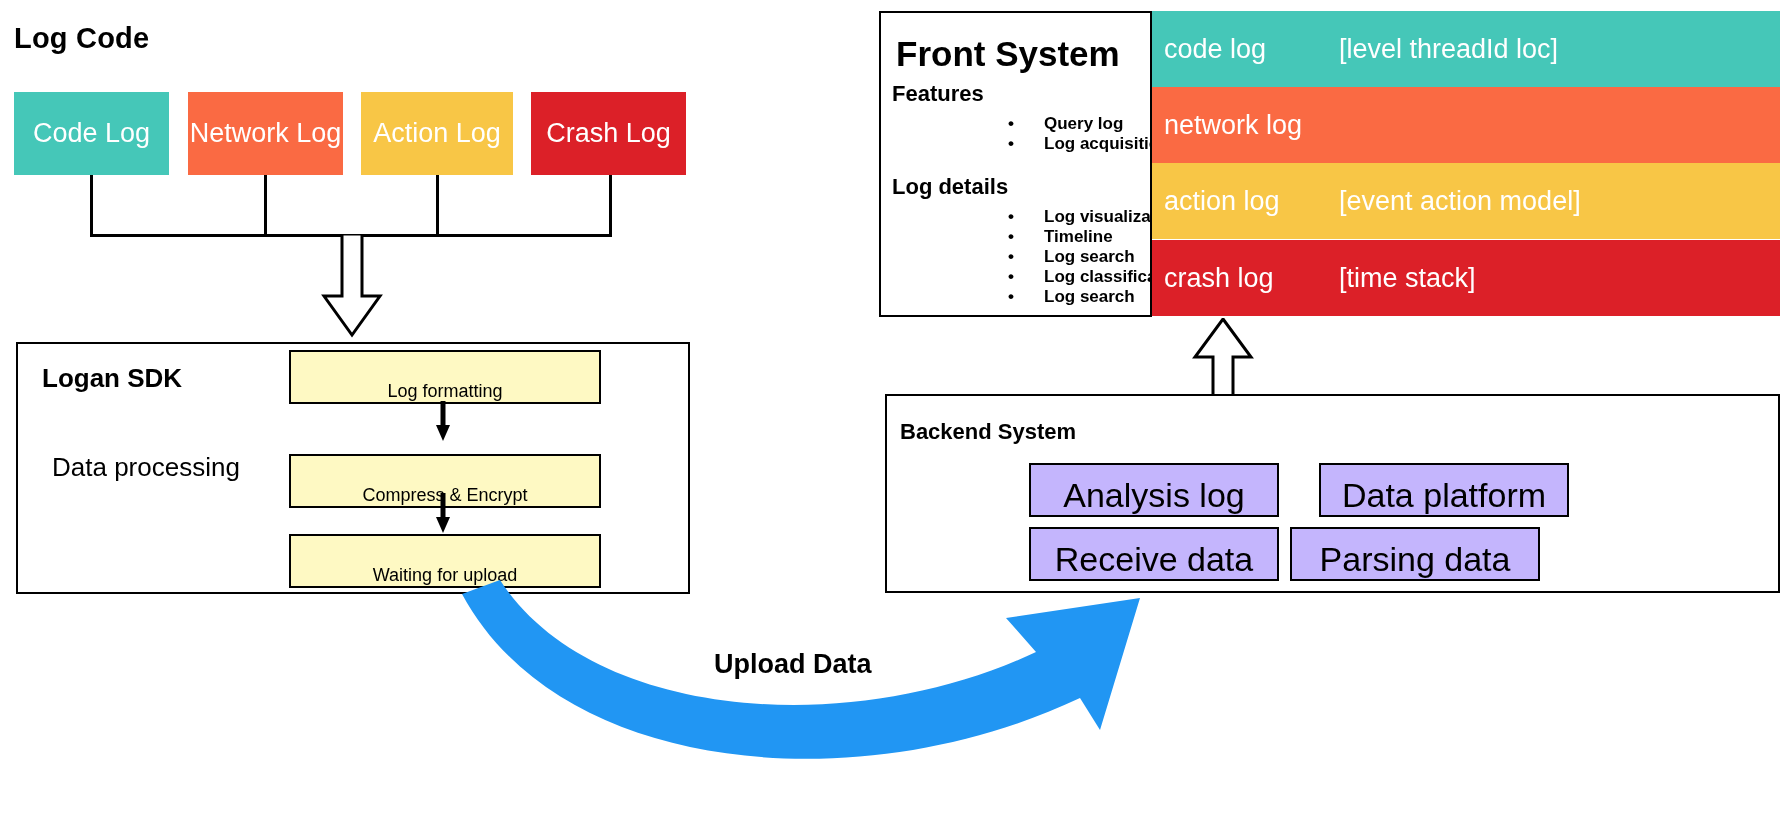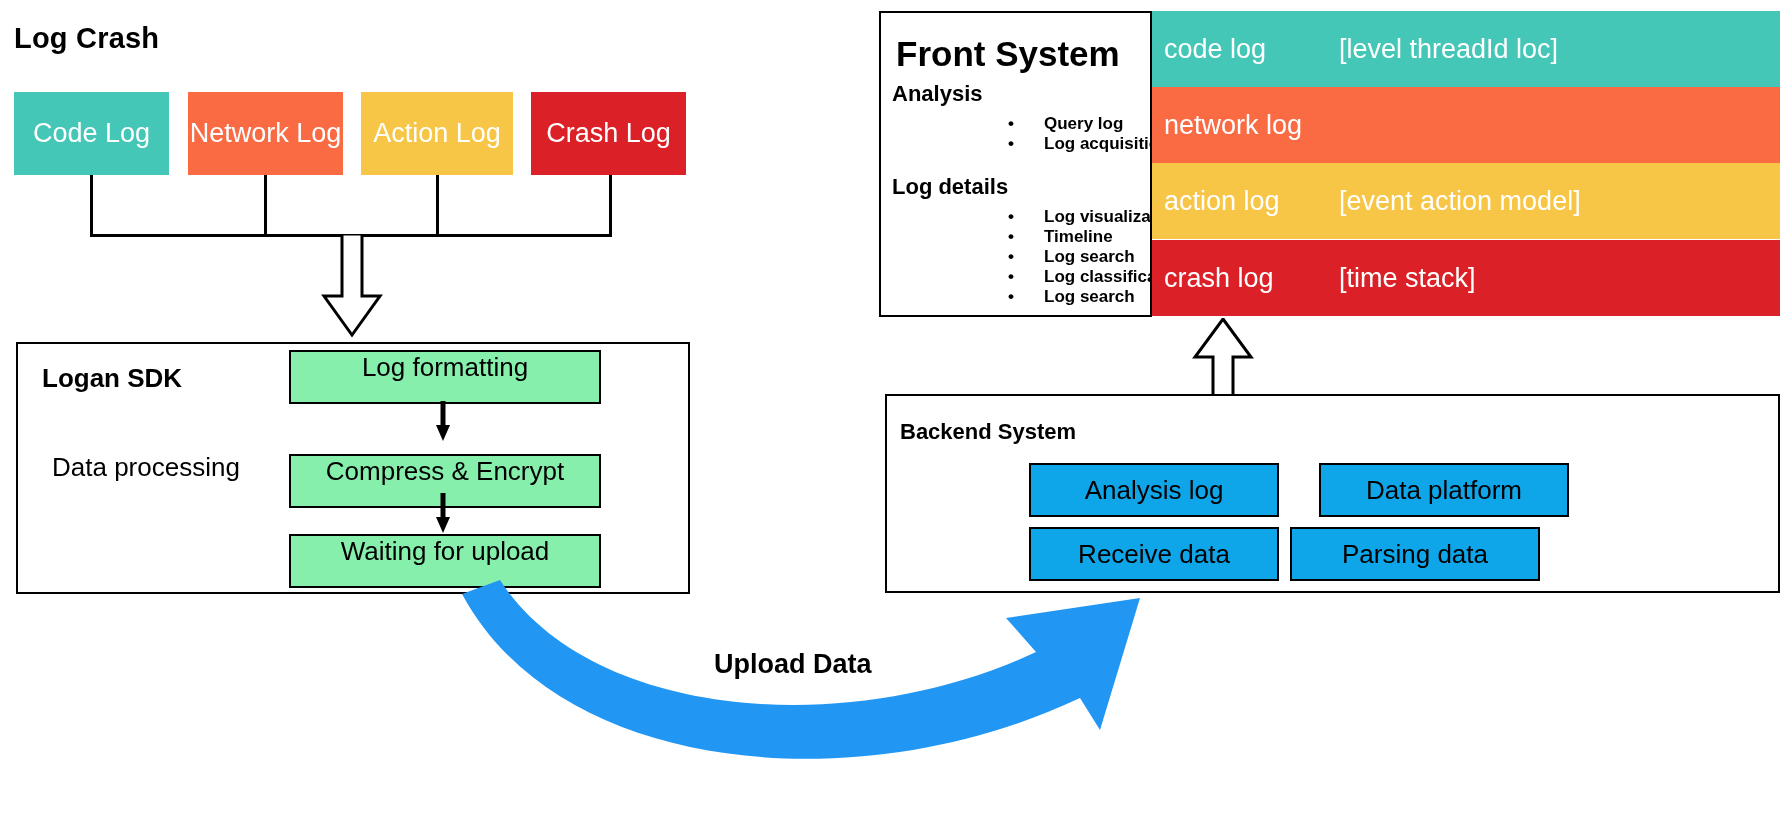--- a/index.html
+++ b/index.html
@@ -25,22 +25,22 @@
   #drop3{left:609px;top:175px;height:61px;}
   #bus{left:90px;top:234px;width:522px;}
 
   
   #hollow-down{left:320px;top:234px;width:64px;height:104px;}
 
   
   #logan-panel{left:16px;top:342px;width:670px;height:248px;border:2px solid #000;background:#fff;}
   #logan-title{left:42px;top:363px;font-size:26px;font-weight:bold;}
   #logan-sub{left:52px;top:452px;font-size:26px;}
-  .cyan-box{height:50px;background:#86efac;border:2px solid #000;
-            display:flex;align-items:flex-start;justify-content:center;font-size:26px;white-space:nowrap;}
+  .cyan-box{height:50px;background:#fef9c3;border:2px solid #000;
+            display:flex;align-items:flex-end;justify-content:center;font-size:18px;white-space:nowrap;}
   #cyan0{left:289px;top:350px;width:308px;}
   #cyan1{left:289px;top:443px;width:308px;margin-top:11px;}
   #cyan2{left:289px;top:534px;width:308px;}
   .thin-arrow{left:436px;width:14px;height:40px;}
   #arr-a{top:401px;}
   #arr-b{top:493px;}
 
   
   #front-panel{left:879px;top:11px;width:273px;height:306px;border:2px solid #000;background:#fff;box-sizing:border-box;}
   #front-title{left:896px;top:26px;font-size:35px;font-weight:bold;margin-top:8px;}
@@ -61,35 +61,35 @@
   #row1{top:87px;background:#FA6A43;}
   #row2{top:163px;background:#F8C646;}
   #row3{top:240px;background:#DC2028;}
 
   
   #hollow-up{left:1192px;top:318px;width:62px;height:82px;}
 
   
   #backend-panel{left:885px;top:394px;width:895px;height:199px;border:2px solid #000;background:#fff;box-sizing:border-box;}
   #backend-title{left:900px;top:419px;font-size:22px;font-weight:bold;}
-  .green-box{height:50px;background:#0ea5e9;border:2px solid #000;
-             display:flex;align-items:center;justify-content:center;font-size:26px;white-space:nowrap;}
+  .green-box{height:50px;background:#c4b5fd;border:2px solid #000;
+             display:flex;align-items:flex-end;justify-content:center;font-size:34px;white-space:nowrap;}
   #g0{left:1029px;top:463px;width:246px;}
   #g1{left:1319px;top:463px;width:246px;}
   #g2{left:1029px;top:527px;width:246px;}
   #g3{left:1290px;top:527px;width:246px;}
 
   
   #upload-arrow{left:440px;top:580px;width:740px;height:236px;}
   #upload-label{left:714px;top:649px;font-size:27px;font-weight:bold;}
 </style>
 </head>
 <body>
 
-<div class="abs" id="log-input-title">Log Crash</div>
+<div class="abs" id="log-input-title">Log Code</div>
 
 <div class="abs log-chip c0">
   <span>Code Log</span>
 </div>
 <div class="abs log-chip c1">
   <span>Network Log</span>
 </div>
 <div class="abs log-chip c2">
   <span>Action Log</span>
 </div>
@@ -125,21 +125,21 @@
   <line x1="7" y1="0" x2="7" y2="27" stroke="#000" stroke-width="5"></line>
   <polygon points="7,40 0,24 14,24" fill="#000"></polygon>
 </svg>
 <div class="abs cyan-box" id="cyan2">
   <span>Waiting for upload</span>
 </div>
 
 <div class="abs" id="front-panel"></div>
 <div class="abs" id="front-title">Front System</div>
 
-<div class="abs sec-head" id="feat-head">Analysis</div>
+<div class="abs sec-head" id="feat-head">Features</div>
 <ul class="blist" id="feat-list">
   <li>Query log</li>
   <li>Log acquisition</li>
 </ul>
 
 <div class="abs sec-head" id="det-head">Log details</div>
 <ul class="blist" id="det-list">
   <li>Log visualization</li>
   <li>Timeline</li>
   <li>Log search</li>

